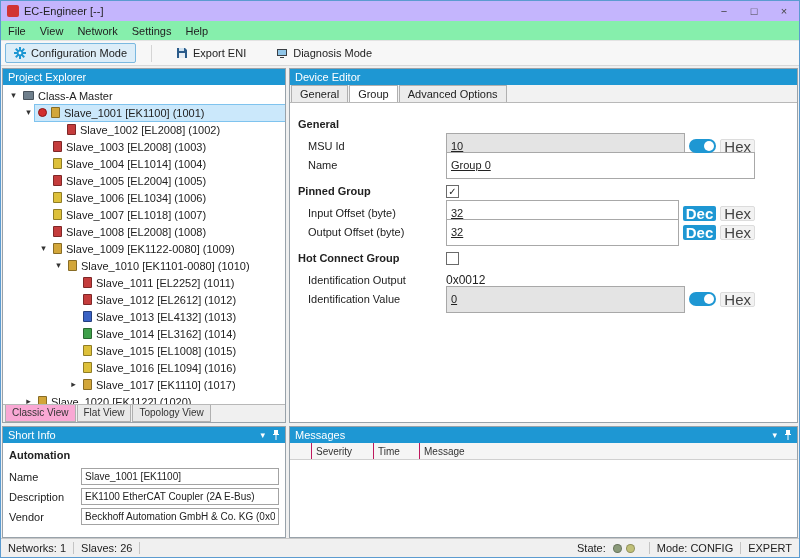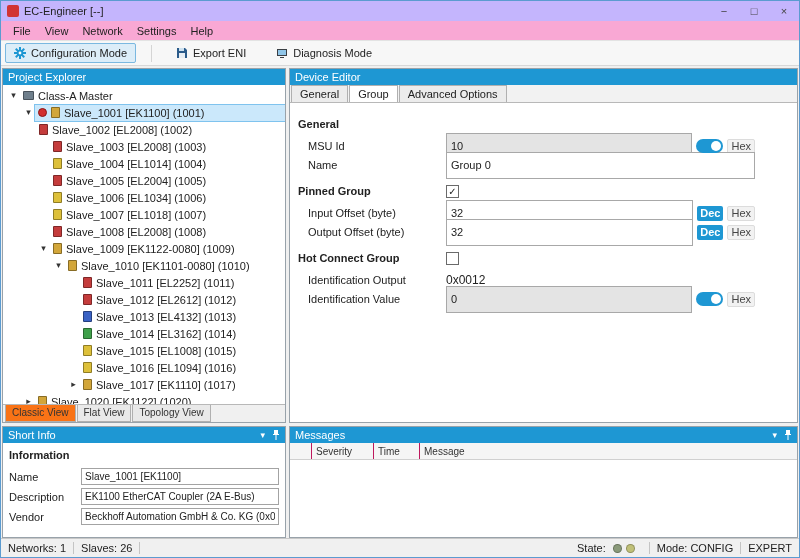--- a/index.html
+++ b/index.html
@@ -9,21 +9,21 @@
             display:flex; flex-direction:column; }
 
   
   .titlebar { height:20px; background:#c4b5fd; display:flex; align-items:center; padding-left:6px; gap:5px; flex:none; }
   .app-icon { width:12px; height:12px; border-radius:2px; background:var(--app-icon,#d13434); flex:none; }
   .title { font-size:11px; }
   .win-controls { margin-left:auto; display:flex; height:100%; }
   .win-btn { width:30px; display:flex; align-items:center; justify-content:center; font-size:11px; color:#444; }
 
   
-  .menubar { height:19px; background:#f9a8d4; display:flex; align-items:center; padding-left:5px; flex:none; }
+  .menubar { height:19px; background:#86efac; display:flex; align-items:center; padding-left:0; flex:none; }
   .menu-item { padding:2px 7px; }
 
   
   .toolbar { height:26px; background:#f7f7f7; border-top:1px solid #e3e3e3; border-bottom:1px solid #d8d8d8;
              display:flex; align-items:center; padding:0 4px; gap:12px; flex:none; }
   .tool-btn { display:flex; align-items:center; gap:5px; padding:3px 8px; border-radius:2px; border:1px solid transparent; }
   .tool-btn.active { background:#dcedf8; border:1px solid #7ab8e0; }
   .tb-sep { width:1px; height:17px; background:#d5d5d5; margin:0 3px; }
 
   
@@ -48,21 +48,21 @@
   .t-icon { width:9px; height:11px; flex:none; border:1px solid rgba(0,0,0,.35); border-radius:1px; }
   [data-name="master-icon"] { width:11px; height:9px; }
   .err-dot { width:9px; height:9px; border-radius:50%; background:var(--error-dot,#d22f2f);
              border:1px solid #8a1515; flex:none; }
   .t-label { overflow:hidden; }
 
   .view-tabs { height:18px; background:#f0f0f0; border-top:1px solid #b8b8b8; display:flex;
                align-items:stretch; padding-left:2px; flex:none; }
   .vtab { font-size:10px; padding:2px 6px; border:1px solid #b0b0b0; border-top:none;
           background:#e9e9e9; margin-right:1px; color:#333; }
-  .vtab.active { background:#f97316; }
+  .vtab.active { background:#f9a8d4; }
 
   
   .short-info { height:112px; margin-top:3px; flex:none; }
   .si-content { padding:5px 6px; flex:1; overflow:hidden; }
   .si-section { font-weight:bold; margin:1px 0 7px; }
   .si-row { display:flex; align-items:center; margin-bottom:3px; }
   .si-label { width:72px; flex:none; }
   .si-input { flex:1; height:17px; border:1px solid #a3a3a3; font:10px "Liberation Sans",sans-serif;
               padding:0 3px; background:#fff; color:#222; min-width:0; }
 
@@ -72,25 +72,25 @@
                  padding-left:1px; border-bottom:1px solid #b8b8b8; flex:none; }
   .etab { padding:2px 8px; border:1px solid #b0b0b0; border-bottom:none; background:#ececec; margin-right:1px; }
   .etab.active { background:#fff; }
   .editor-content { flex:1; background:#fff; padding:4px 42px 4px 8px; overflow:hidden; }
   .form-row { display:flex; align-items:center; margin-bottom:1px; height:18px; }
   .form-row.section { margin:8px 0 4px; }
   .form-label { width:148px; flex:none; padding-left:10px; }
   .form-row.section .form-label { padding-left:0; font-weight:bold; }
   .form-ctl { flex:1; display:flex; align-items:center; gap:4px; min-width:0; }
   .tb { flex:1; min-width:0; height:27px; border:1px solid #a8a8a8; font:11px "Liberation Sans",sans-serif;
-        padding:0 4px; background:#fff; color:#222; }
+        padding:0 4px; background:#fff; color:#222;text-decoration:underline; }
   .tb.gray { background:#e4e4e4; }
   .toggle { width:27px; height:14px; border-radius:7px; background:var(--accent,#1e97d3); position:relative; flex:none; }
   .toggle .knob { position:absolute; right:2px; top:2px; width:10px; height:10px; border-radius:50%; background:#fff; }
-  .mini-btn { min-width:24px; height:15px; font-size:11px; display:flex; align-items:center; justify-content:center;
+  .mini-btn { min-width:24px; height:15px; font-size:15px; display:flex; align-items:center; justify-content:center;
               border-radius:2px; flex:none; padding:0 3px; }
   .mini-btn.dec { background:var(--accent,#1e97d3); color:#fff; font-weight:bold; }
   .mini-btn.hexb { background:#f2f2f2; color:#444; border:1px solid #dcdcdc; }
   .checkbox { width:13px; height:13px; border:1px solid #6a6a6a; background:#fff; display:flex;
               align-items:center; justify-content:center; font-size:10px; color:#222; flex:none; }
   .checkbox.checked::after { content:"✓"; }
   .plain-value { font-size:12px; }
 
   
   .messages { height:112px; margin-top:3px; flex:none; }
@@ -185,21 +185,21 @@
               </span>
             </div>
             <div class="tree-row" data-name="tree-item" style="padding-left: 19px;">
               <span class="tree-arrow" data-name="tree-expander-icon">▾</span>
               <span class="tree-content sel" data-name="tree-item-content">
                 <span class="err-dot" data-name="error-indicator-icon"></span>
                 <span class="t-icon" data-name="ethercat-coupler-icon" style="background: rgb(210, 166, 58);"></span>
                 <span class="t-label" data-name="tree-item-label">Slave_1001 [EK1100] (1001)</span>
               </span>
             </div>
-            <div class="tree-row" data-name="tree-item" style="padding-left: 20px;">
+            <div class="tree-row" data-name="tree-item" style="padding-left: 48px;">
               <span class="tree-arrow" data-name="tree-indent"></span>
               <span class="tree-content" data-name="tree-item-content">
                 <span class="t-icon" data-name="ethercat-terminal-icon" style="background: rgb(196, 60, 60);"></span>
                 <span class="t-label" data-name="tree-item-label">Slave_1002 [EL2008] (1002)</span>
               </span>
             </div>
             <div class="tree-row" data-name="tree-item" style="padding-left: 34px;">
               <span class="tree-arrow" data-name="tree-indent"></span>
               <span class="tree-content" data-name="tree-item-content">
                 <span class="t-icon" data-name="ethercat-terminal-icon" style="background: rgb(196, 60, 60);"></span>
@@ -323,21 +323,21 @@
         <div class="panel-header" data-name="short-info-header">
           <span data-name="short-info-title">Short Info</span>
           <span class="ph-icons">
             <span class="ph-arrow" data-name="panel-collapse-icon">▾</span>
             <svg width="8" height="10" viewBox="0 0 8 10" data-name="pin-icon">
               <path fill="#fff" d="M2 0h4v4h1v1H1V4h1zM3.5 5h1v5h-1z"></path>
             </svg>
           </span>
         </div>
         <div class="si-content" data-name="short-info-content">
-          <div class="si-section" data-name="information-section-header">Information</div>
+          <div class="si-section" data-name="information-section-header">Automation</div>
           <div class="si-row" data-name="short-info-row">
             <span class="si-label" data-name="name-label">Name</span>
             <input class="si-input" data-name="name-field" readonly="" value="Slave_1001 [EK1100]" style="">
           </div>
           <div class="si-row" data-name="short-info-row">
             <span class="si-label" data-name="description-label">Description</span>
             <input class="si-input" data-name="description-field" readonly="" value="EK1100 EtherCAT Coupler (2A E-Bus)" style="">
           </div>
           <div class="si-row" data-name="short-info-row">
             <span class="si-label" data-name="vendor-label">Vendor</span>

